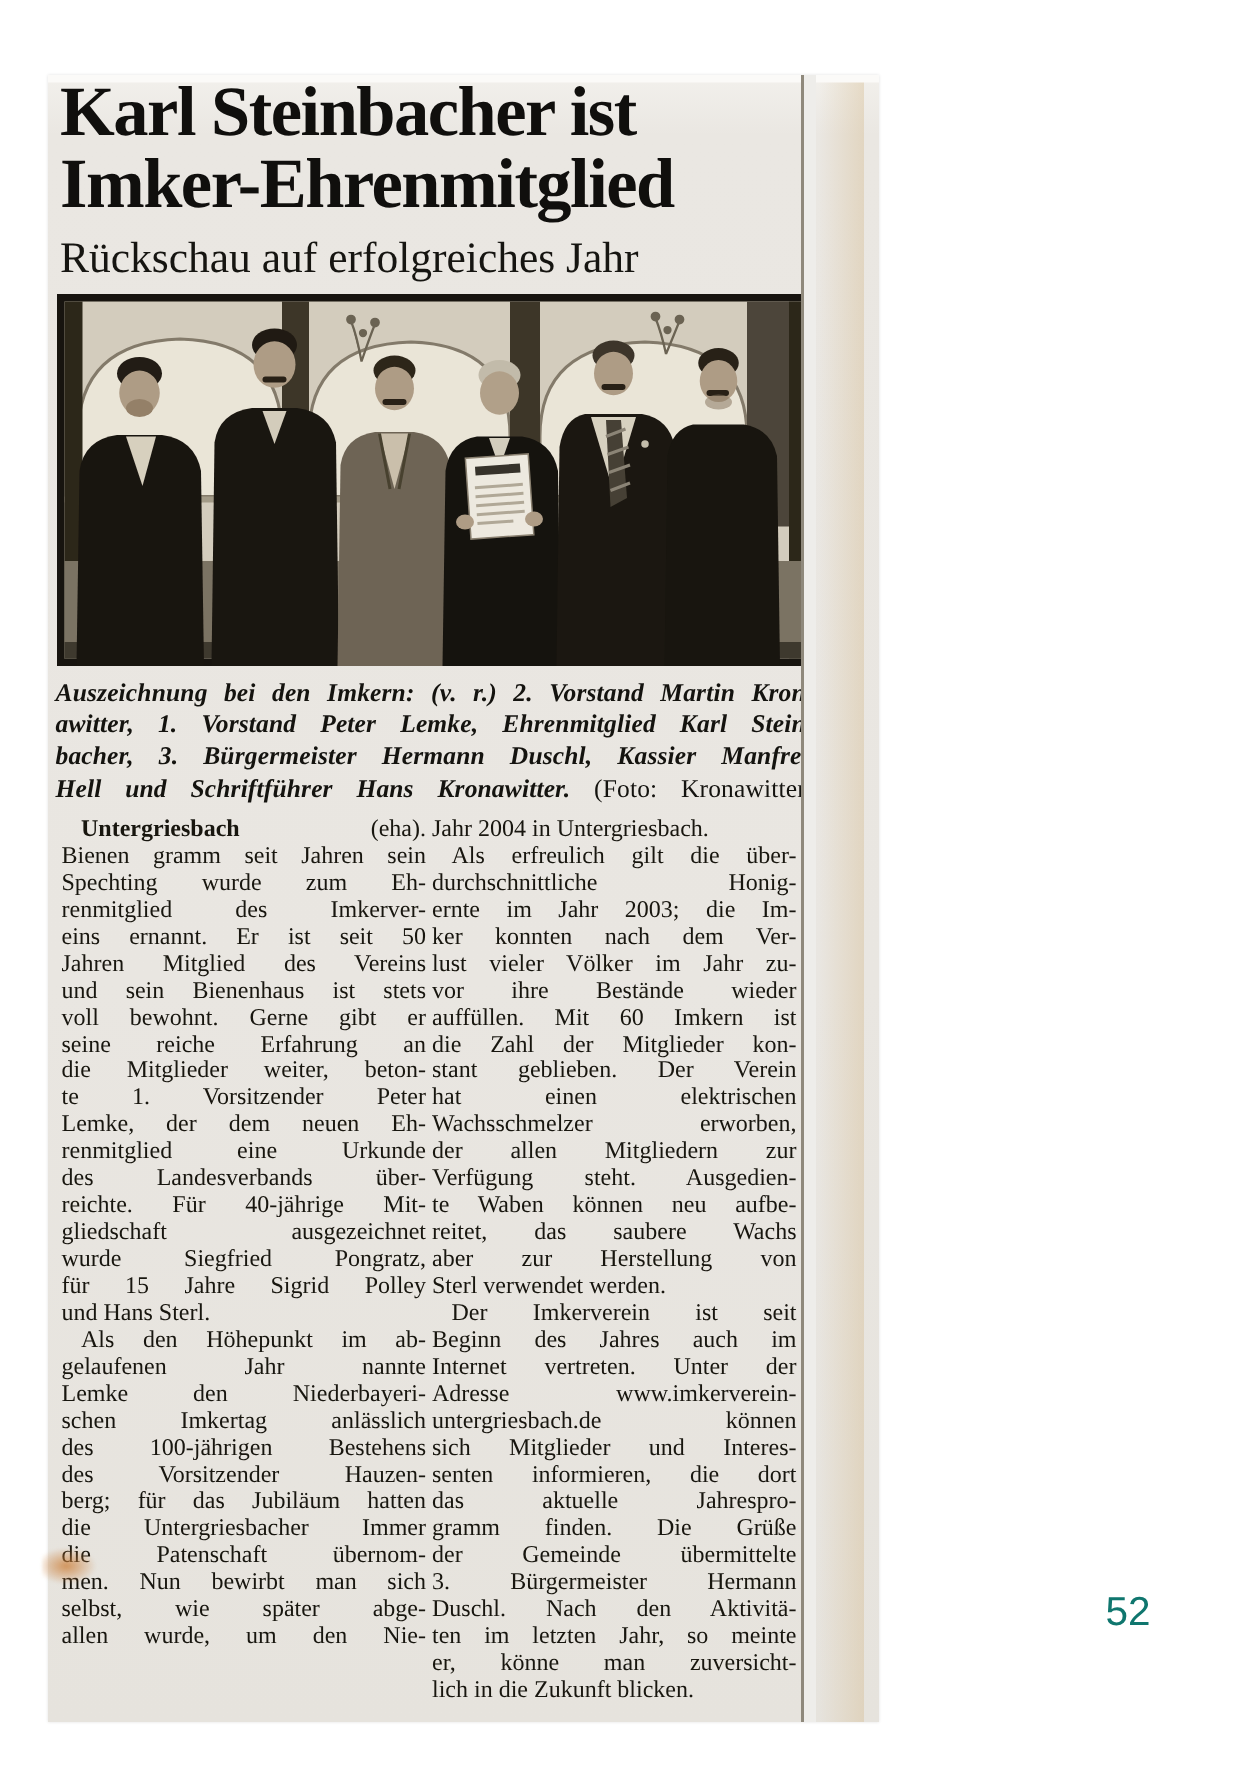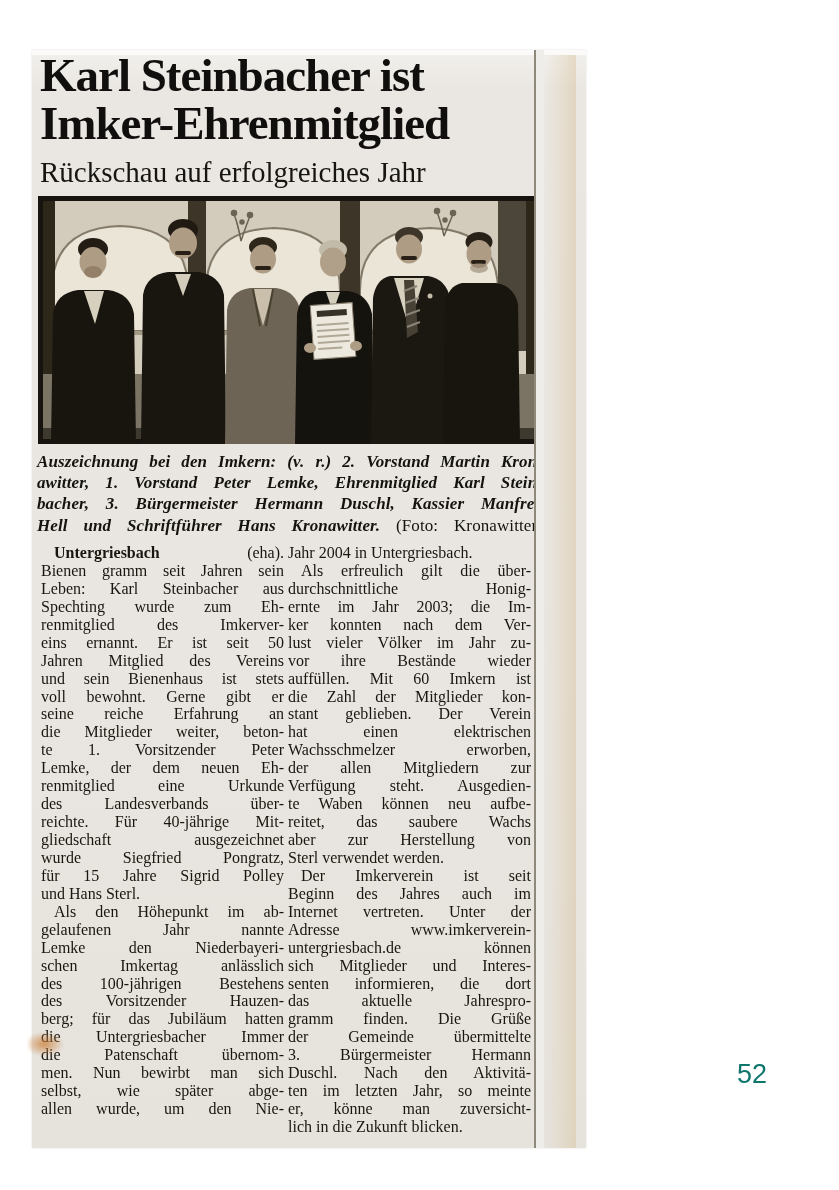--- a/index.html
+++ b/index.html
@@ -190,21 +190,20 @@
         <div class="line">Auszeichnung bei den Imkern: (v. r.) 2. Vorstand Martin Kron-</div>
         <div class="line">awitter, 1. Vorstand Peter Lemke, Ehrenmitglied Karl Stein-</div>
         <div class="line">bacher, 3. Bürgermeister Hermann Duschl, Kassier Manfred</div>
         <div class="line">Hell und Schriftführer Hans Kronawitter.<span class="n"> (Foto: Kronawitter)</span></div>
       </div>
 
     <div class="columns">
       <div class="col col-left">
           <div class="line ind"><span class="b">Untergriesbach</span> (eha).</div>
           <div class="line">Bienen gramm seit Jahren sein</div>
-          <div class="line">Leben: Karl Steinbacher aus</div>
           <div class="line">Spechting wurde zum Eh-</div>
           <div class="line">renmitglied des Imkerver-</div>
           <div class="line">eins ernannt. Er ist seit 50</div>
           <div class="line">Jahren Mitglied des Vereins</div>
           <div class="line">und sein Bienenhaus ist stets</div>
           <div class="line">voll bewohnt. Gerne gibt er</div>
           <div class="line">seine reiche Erfahrung an</div>
           <div class="line">die Mitglieder weiter, beton-</div>
           <div class="line">te 1. Vorsitzender Peter</div>
           <div class="line">Lemke, der dem neuen Eh-</div>

